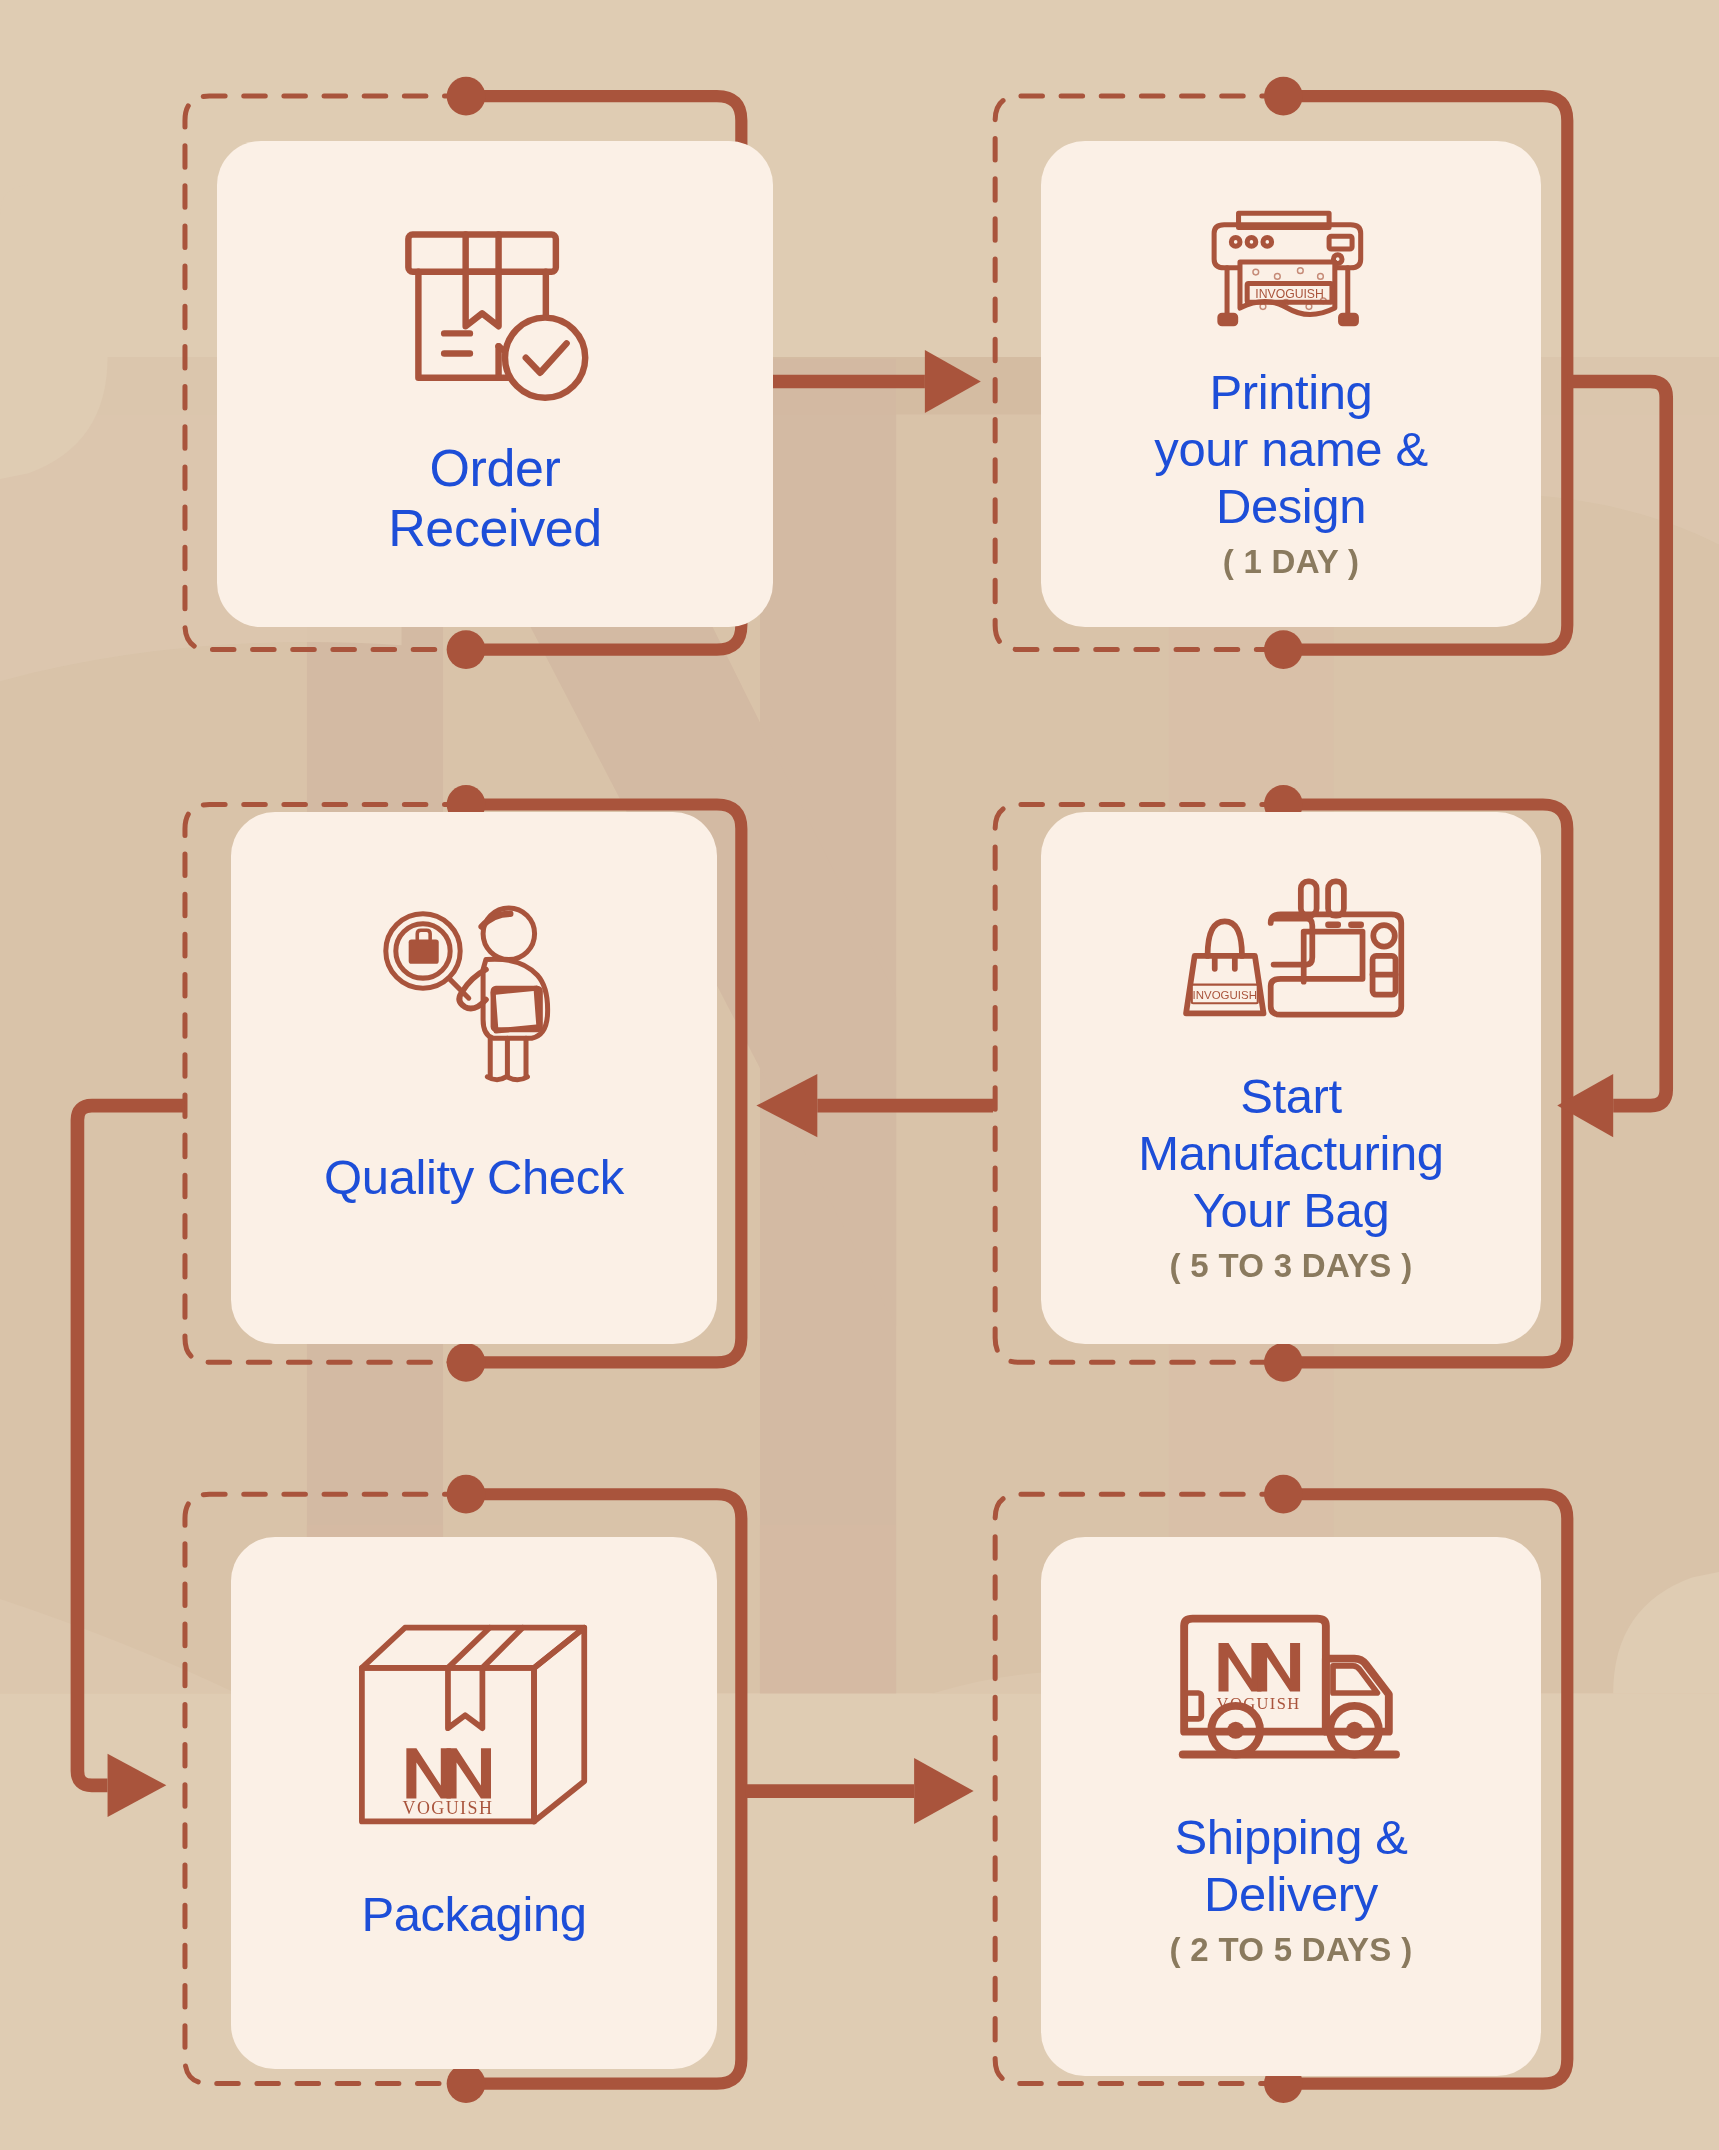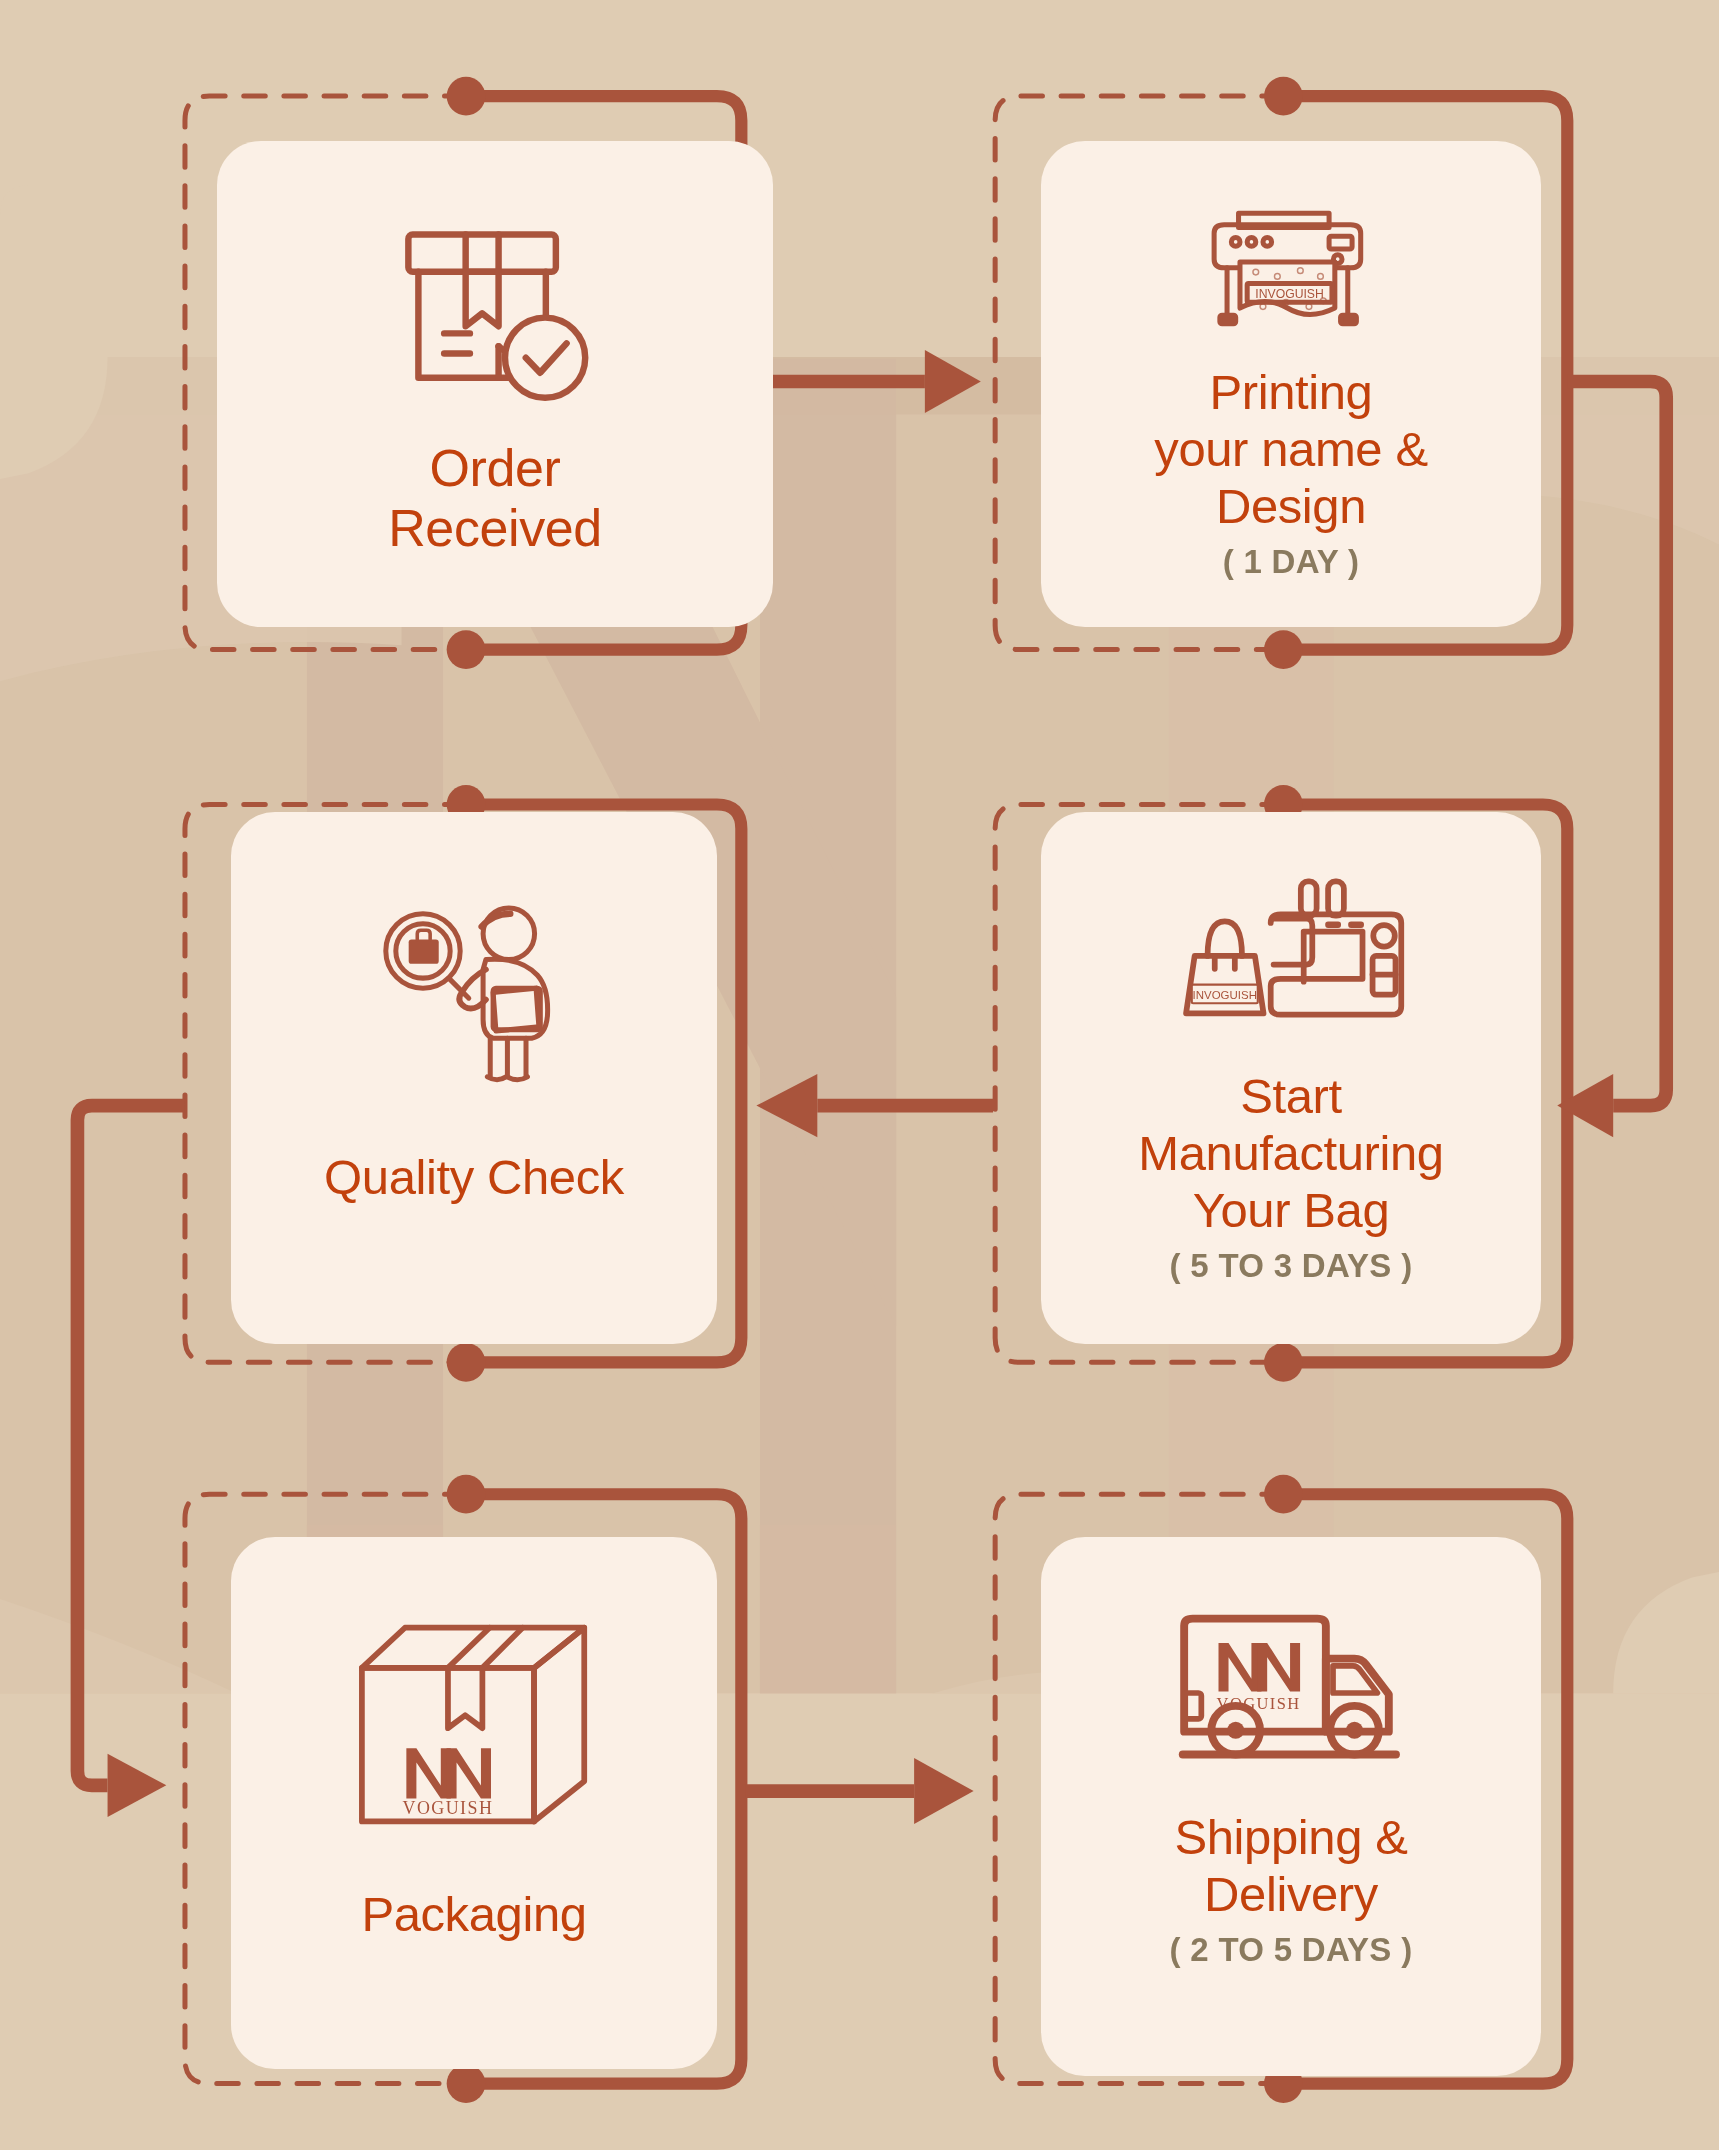--- a/index.html
+++ b/index.html
@@ -24,21 +24,21 @@
     border-radius:44px;
     display:flex;
     flex-direction:column;
     align-items:center;
     justify-content:flex-start;
     text-align:center;
     padding:0 24.4px;
   }
   .card-icon { width:100%; display:flex; align-items:center; justify-content:center; }
   .card-title {
-    color:#c2410c;
+    color:#1d4ed8;
     font-weight:400;
     letter-spacing:-0.4px;
     line-height:1.16;
   }
   .card-dur {
     color:#8A7A5E;
     font-weight:700;
     letter-spacing:0.3px;
     margin-top:8.6px;
   }

